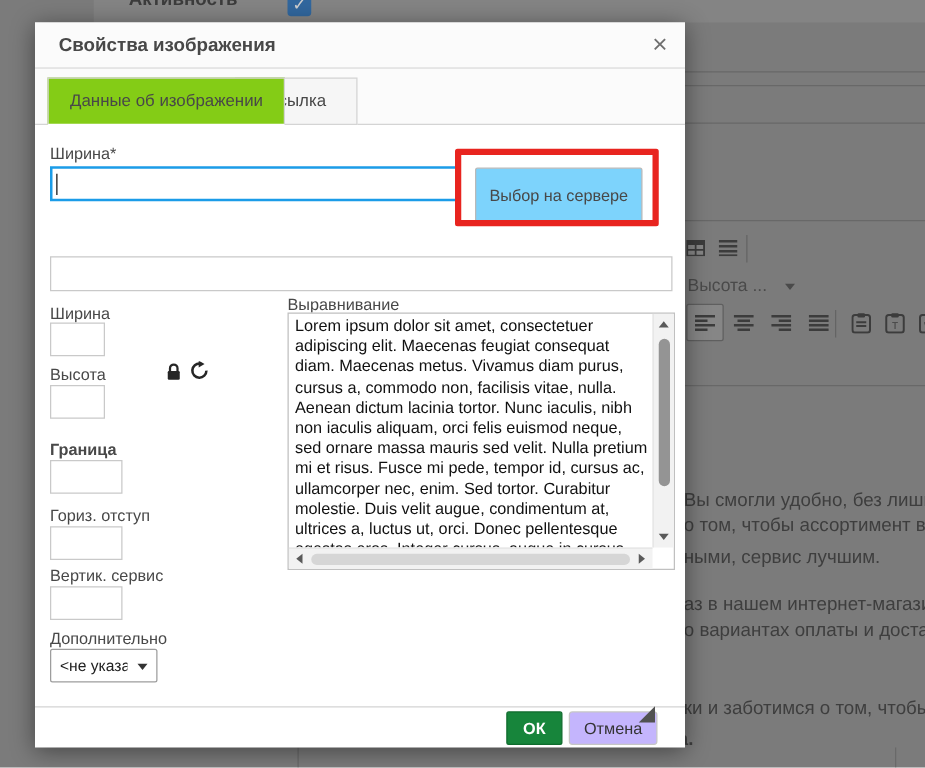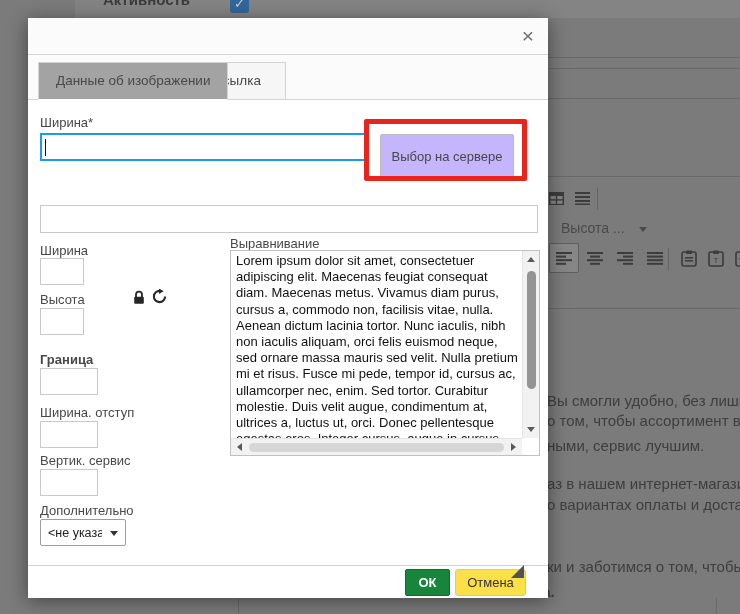--- a/index.html
+++ b/index.html
@@ -8,43 +8,43 @@
 
   
   .bg-top-panel { position:absolute; left:75px; top:0; width:665px; height:18px; background:#848484; overflow:hidden; }
   .bg-activity-label { position:absolute; left:28px; top:-9px; font-size:15px; font-weight:bold; color:#3c3c3c; }
   .bg-checkbox { position:absolute; left:155px; top:-6px; width:19px; height:19px; background:#31679e; border-radius:3px; color:#cfcfcf; font-size:13px; text-align:center; line-height:19px; }
   .bg-line { position:absolute; background:#686868; }
   .bg-text { position:absolute; font-size:15px; color:#3e3e3e; white-space:nowrap; }
   .bg-toolbar-sep { position:absolute; width:1px; background:#646464; }
   .dim-icon { position:absolute; }
   .dim-icon svg { display:block; }
-  .bg-dropdown { position:absolute; left:550px; top:220px; color:#4a4a4a; font-size:14px;margin-left:11px; }
+  .bg-dropdown { position:absolute; left:550px; top:220px; color:#4a4a4a; font-size:14px; }
   .bg-dropdown .arr { display:inline-block; width:0; height:0; border-left:4px solid transparent; border-right:4px solid transparent; border-top:5px solid #4a4a4a; margin-left:14px; vertical-align:middle; }
   .align-box { position:absolute; left:549px; top:243px; width:30px; height:30px; border:1px solid #5f5f5f; border-radius:2px; background:#868686; }
   .bg-bottom-divider { position:absolute; top:598px; width:1px; height:16px; background:#696969; }
 
   
   .dialog { position:absolute; left:28px; top:18px; width:520px; height:580px; background:#fff; box-shadow:0 3px 18px rgba(0,0,0,.45); }
   .dlg-header { position:absolute; left:0; top:0; width:100%; height:37px; background:#fbfbfb; border-bottom:1px solid #d4d4d4; }
   .dlg-title { position:absolute; left:19px; top:10px; font-size:15px; font-weight:bold; color:#484848; }
   .dlg-close { position:absolute; right:14px; top:6px; font-size:21px; color:#6f6f6f; cursor:pointer; line-height:24px; }
 
   .tab-strip { position:absolute; left:0; top:37px; width:100%; height:45px; background:#fbfbfb; border-bottom:1px solid #d4d4d4; }
   .tab { position:absolute; bottom:-1px; height:38px; border:1px solid #d4d4d4; background:#f6f6f6; font-size:13.5px; color:#484848; text-align:center; line-height:36px; padding:0 17px; cursor:pointer; }
-  .tab.active { background:#a3a3a3; border-bottom:1px solid #fff; z-index:2; }
+  .tab.active { background:#84cc16; border-bottom:1px solid #fff; z-index:2; }
   .tab.t0 { left:10px; }
   .tab.t1 { left:160px; width:98px; }
   .tab.t2 { left:259px; }
 
   .lbl { position:absolute; font-size:13px; color:#484848; }
   .inp { position:absolute; border:1px solid #c9c9c9; background:#fff; font-size:13px; color:#333; padding:0 4px; font-family:"Liberation Sans", sans-serif; }
   .inp-url { left:12px; top:115px; width:328px; height:28px; border:2px solid #1b9ce8; }
   .caret { position:absolute; left:17px; top:121px; width:1px; height:17px; background:#111; }
-  .btn-browse { position:absolute; left:352px; top:116px; width:134px; height:44px; background:#c4b5fd; border:1px solid #b9b9b9; border-radius:2px; font-size:13px; color:#484848; font-family:"Liberation Sans", sans-serif; cursor:pointer; box-shadow:0 1px 0 rgba(0,0,0,.06); }
+  .btn-browse { position:absolute; left:352px; top:116px; width:134px; height:44px; background:#7dd3fc; border:1px solid #b9b9b9; border-radius:2px; font-size:13px; color:#484848; font-family:"Liberation Sans", sans-serif; cursor:pointer; box-shadow:0 1px 0 rgba(0,0,0,.06); }
   .red-annotation { position:absolute; left:336px; top:101px; width:163px; height:62px; border:5px solid #e8241f; border-radius:2px; pointer-events:none; z-index:5; }
 
   .inp-alt { left:12px; top:187px; width:498px; height:28px; }
 
   .inp-small { width:44px; height:27px; }
   .inp-med { width:58px; height:27px; }
 
   .icon-btn { position:absolute; width:16px; height:16px; cursor:pointer; }
 
   .fake-select { position:absolute; left:12px; top:501px; width:86px; height:27px; border:1px solid #9d9d9d; border-radius:2px; background:#fff; cursor:pointer; }
@@ -59,21 +59,21 @@
   .v-thumb { position:absolute; left:4px; top:20px; width:9px; height:118px; background:#949494; border-radius:5px; }
   .h-thumb { position:absolute; left:18px; right:18px; top:4px; height:9px; background:#d6d6d6; border-radius:5px; }
   .tri { position:absolute; width:0; height:0; }
   .tri-up { left:4px; top:6px; border-left:4px solid transparent; border-right:4px solid transparent; border-bottom:5px solid #5a5a5a; }
   .tri-down { left:4px; bottom:6px; border-left:4px solid transparent; border-right:4px solid transparent; border-top:5px solid #5a5a5a; }
   .tri-left { left:6px; top:4px; border-top:4px solid transparent; border-bottom:4px solid transparent; border-right:5px solid #5a5a5a; }
   .tri-right { right:6px; top:4px; border-top:4px solid transparent; border-bottom:4px solid transparent; border-left:5px solid #5a5a5a; }
 
   .footer-line { position:absolute; left:0; top:547px; width:100%; height:1px; background:#d4d4d4; }
   .btn-ok { position:absolute; left:377px; top:551px; width:45px; height:27px; background:#17853b; border:1px solid #0f6b2d; border-radius:2px; color:#fff; font-weight:bold; font-size:13px; font-family:"Liberation Sans", sans-serif; cursor:pointer; }
-  .btn-cancel { position:absolute; left:427px; top:551px; width:71px; height:27px; background:#fde047; border:1px solid #c6c6c6; border-radius:3px; color:#333; font-size:13px; font-family:"Liberation Sans", sans-serif; cursor:pointer; }
+  .btn-cancel { position:absolute; left:427px; top:551px; width:71px; height:27px; background:#c4b5fd; border:1px solid #c6c6c6; border-radius:3px; color:#333; font-size:13px; font-family:"Liberation Sans", sans-serif; cursor:pointer; }
   .resize-grip { position:absolute; left:511px; top:565px; width:0; height:0; border-left:13px solid transparent; border-bottom:13px solid #515151; z-index:6; cursor:se-resize; }
 </style>
 </head>
 <body>
 
 <div class="bg-top-panel">
   <div class="bg-activity-label">Активность</div>
   <div class="bg-checkbox"><span>✓</span></div>
 </div>
 
@@ -170,20 +170,21 @@
 <div class="bg-text" style="left:547px; top:496px;">о вариантах оплаты и доставки В</div>
 <div class="bg-text" style="left:547px; top:558px;">ки и заботимся о том, чтобы инт</div>
 <div class="bg-text" style="left:515px; top:583px;font-weight:bold;">нова.</div>
 
 <div class="bg-bottom-divider" style="left:238px;"></div>
 <div class="bg-bottom-divider" style="left:716px;"></div>
 
 <div class="dialog">
 
   <div class="dlg-header">
+    <div class="dlg-title">Свойства изображения</div>
     <div class="dlg-close">×</div>
   </div>
 
   <div class="tab-strip">
     <div class="tab t0 active">Данные об изображении</div>
     <div class="tab t1">Ссылка</div>
   </div>
 
   <div class="lbl" style="left:12px; top:97px;">Ширина*</div>
   <input class="inp inp-url" value="" style="">
@@ -207,21 +208,21 @@
     <svg width="15" height="15" viewBox="0 0 16 16">
         <path d="M14 8 A6 6 0 1 1 8.6 2.05" fill="none" stroke="#262626" stroke-width="2.2"></path>
         <polygon points="7.4,-0.6 7.4,5.4 12.4,2.4" fill="#262626"></polygon>
       </svg>
   </div>
   <input class="inp inp-small" style="left: 12px; top: 290px;" value="">
 
   <div class="lbl" style="left:12px; top:334px;font-weight:bold;">Граница</div>
   <input class="inp inp-med" style="left: 12px; top: 350px;" value="">
 
-  <div class="lbl" style="left:12px; top:387px;">Ширина. отступ</div>
+  <div class="lbl" style="left:12px; top:387px;">Гориз. отступ</div>
   <input class="inp inp-med" style="left: 12px; top: 403px;" value="">
 
   <div class="lbl" style="left:12px; top:435px;">Вертик. сервис</div>
   <input class="inp inp-med" style="left: 12px; top: 451px;" value="">
 
   <div class="lbl" style="left:12px; top:485px;">Дополнительно</div>
   <div class="fake-select">
     <div class="val">&lt;не указан</div>
     <div class="arr"></div>
   </div>

